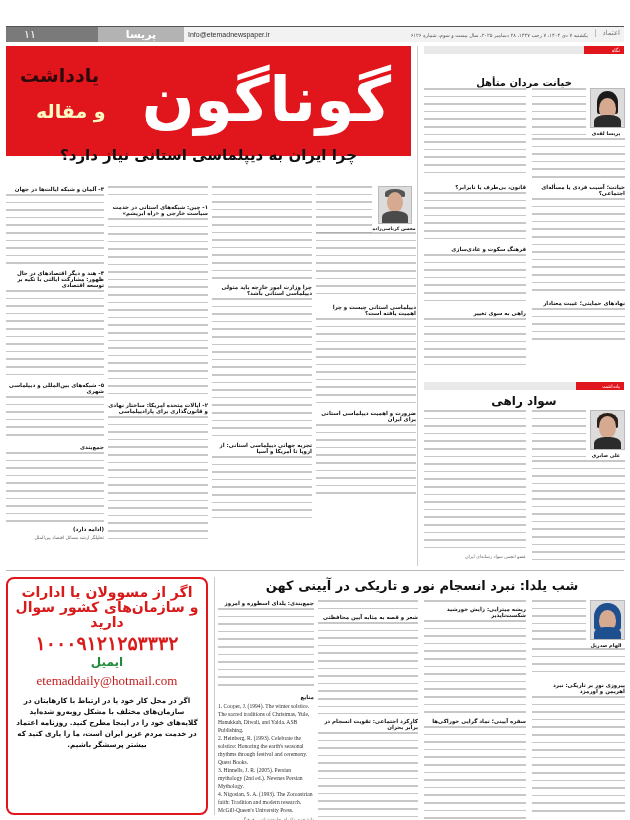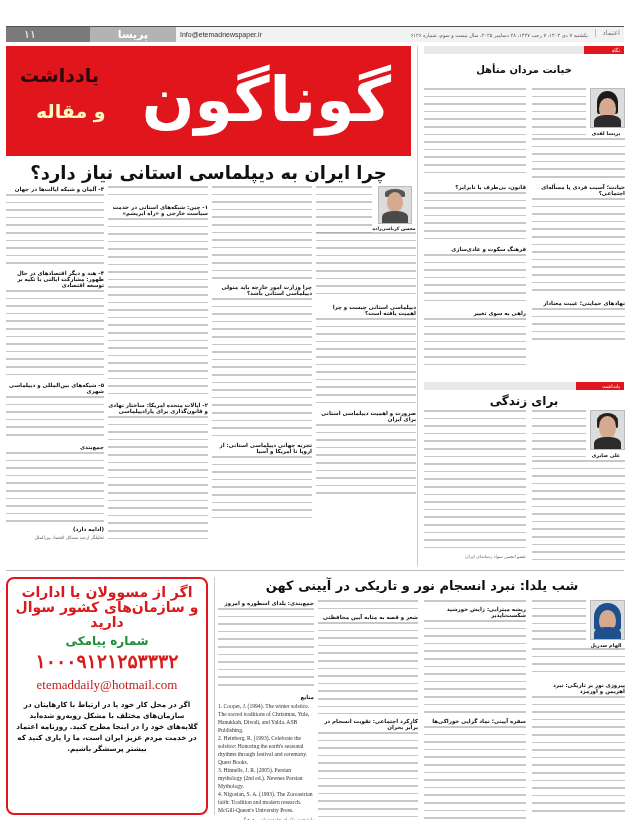--- a/index.html
+++ b/index.html
@@ -2,21 +2,21 @@
 <html><head>
 <meta charset="utf-8">
 <style>
   * { box-sizing: border-box; margin: 0; padding: 0; }
   html, body { width: 630px; height: 820px; background: #fff; overflow: hidden; }
   body { font-family: "DejaVu Sans", sans-serif; color: #222; direction: rtl; position: relative; }
   .abs { position: absolute; }
 
   
   .hdr { left: 6px; top: 26px; width: 618px; height: 16px; background: #f2f2f2; border-top: 1px solid #555; display: flex; direction: ltr; }
-  .hdr .pg { width: 84px; background: #7a7a7a; color: #fff; font-size: 11px; font-weight: normal; padding-left: 18px; line-height: 16px; }
+  .hdr .pg { width: 92px; background: #7a7a7a; color: #fff; font-size: 11px; font-weight: normal; padding-left: 18px; line-height: 16px; }
   .hdr .sec { width: 86px; background: #b3b3b3; color: #fff; font-size: 11px; font-weight: bold; text-align: center; line-height: 16px; }
   .hdr .mail { width: 200px; font-size: 7px; line-height: 16px; padding-left: 4px; color: #333; font-family: "Liberation Sans", sans-serif; }
   .hdr .date { flex: 1; font-size: 5px; line-height: 16px; text-align: right; padding-right: 36px; color: #555; }
   .hdr .logo { position: absolute; right: 4px; top: 2px; font-size: 7px; color: #777; border-left: 1px solid #bbb; padding-left: 6px; }
 
   
   .banner { left: 6px; top: 46px; width: 405px; height: 110px; background: #e1151c; }
   .banner .big { position: absolute; right: 20px; top: 6px; font-size: 62px; font-weight: bold; color: #fff; line-height: 96px; }
   .banner .sm1 { position: absolute; left: 14px; top: 18px; font-size: 19px; font-weight: bold; color: #2a0a0a; }
   .banner .sm2 { position: absolute; left: 30px; top: 54px; font-size: 19px; font-weight: bold; color: #fef9c3; }
@@ -63,21 +63,21 @@
   <div class="sm1">یادداشت</div>
   <div class="sm2">و مقاله</div>
 </div>
 
 <div class="vrule" style="left:417px; top:46px; height:520px;"></div>
 
 <div class="abs" style="left:424px; top:46px; width:200px;">
   <div class="tagbar">
       <div class="tag" style="width:40px;">نگاه</div>
     </div>
-  <h2 style="font-size:10px; margin-top:10px;">خیانت مردان متأهل</h2>
+  <h2 style="font-size:10px; margin-top:23px;">خیانت مردان متأهل</h2>
 </div>
 <div class="photo" style="left:590px; top:88px; width:35px; height:40px;">
   <div class="hair" style="height:60%; background:#1a1a1a;"></div>
     <div class="face" style="top:24%;"></div>
     <div class="body"></div>
 </div>
 <div class="cap" style="left:586px; top:130px; width:40px;">پریسا لقدی</div>
 <div class="abs col lines" style="left:532px; top:88px; width:54px; height:50px;"></div>
 <div class="abs col lines" style="left:532px; top:138px; width:93px; height:40px;"></div>
 <div class="abs col lines" style="left:424px; top:88px; width:102px; height:90px;"></div>
@@ -93,34 +93,34 @@
   <div class="sub">خیانت؛ آسیب فردی یا مسأله‌ای اجتماعی؟</div>
   <div class="col lines" style="height:98px;"></div>
   <div class="sub">نهادهای حمایتی؛ غیبت معنادار</div>
   <div class="col lines" style="height:36px;"></div>
 </div>
 
 <div class="abs" style="left:424px; top:382px; width:200px;">
   <div class="tagbar">
       <div class="tag" style="width:48px;">یادداشت</div>
     </div>
-  <h2 style="font-size:12px; margin-top:4px;">برای زندگی</h2>
+  <h2 style="font-size:12px; margin-top:4px;">سواد راهی</h2>
 </div>
 <div class="photo" style="left:590px; top:410px; width:35px; height:40px;">
   <div class="hair"></div>
     <div class="face"></div>
     <div class="body"></div>
 </div>
 <div class="cap" style="left:586px; top:452px; width:40px;">علی صابری</div>
 <div class="abs col lines" style="left:532px; top:410px; width:54px; height:48px;"></div>
 <div class="abs col lines" style="left:532px; top:460px; width:93px; height:100px;"></div>
 <div class="abs col lines" style="left:424px; top:410px; width:102px; height:142px;"></div>
 <div class="abs col" style="left:424px; top:553px; width:102px; font-size:4.5px;">عضو انجمن سواد رسانه‌ای ایران</div>
 
-<h1 class="abs" style="left:6px; top:162px; width:405px; font-size:18px;">چرا ایران به دیپلماسی استانی نیاز دارد؟</h1>
+<h1 class="abs" style="left:6px; top:146px; width:405px; font-size:15px;">چرا ایران به دیپلماسی استانی نیاز دارد؟</h1>
 <div class="photo" style="left:378px; top:186px; width:34px; height:38px;">
   <div class="hair" style="height:22%; background:#555;"></div>
     <div class="face"></div>
     <div class="body" style="background:#4a4a4a;"></div>
 </div>
 <div class="cap" style="left:372px; top:226px; width:44px; font-size:4.5px;">محسن کرباسی‌زاده</div>
 
 <div class="abs" style="left:316px; top:186px; width:56px;">
   <div class="col lines" style="height:50px;"></div>
 </div>
@@ -156,22 +156,22 @@
   <div class="col lines" style="height:70px;"></div>
   <div class="sub">(ادامه دارد)</div>
   <div class="col" style="font-size:4.5px;">تحلیلگر ارشد مسائل اقتصاد بین‌الملل</div>
 </div>
 
 <div class="hrule" style="left:6px; top:570px; width:618px;"></div>
 
 <div class="abs ad">
   <div class="r">اگر از مسوولان یا ادارات</div>
   <div class="r">و سازمان‌های کشور سوال دارید</div>
-  <div class="g">شماره پیامکی</div>
   <div class="num">۱۰۰۰۹۱۲۱۲۵۳۳۳۲</div>
+  <div class="g" style="margin-top:0;">ایمیل</div>
   <div class="em">etemaddaily@hotmail.com</div>
   <div class="blk">اگر در محل کار خود یا در ارتباط با کارهایتان در سازمان‌های مختلف با مشکل روبه‌رو شده‌اید گلایه‌های خود را در اینجا مطرح کنید. روزنامه اعتماد در خدمت مردم عزیز ایران است، ما را یاری کنید که بیشتر پرسشگر باشیم.</div>
 </div>
 
 <div class="vrule" style="left:214px; top:577px; height:238px;"></div>
 
 <h1 class="abs" style="left:220px; top:578px; width:404px; font-size:13px;">شب یلدا: نبرد انسجام نور و تاریکی در آیینی کهن</h1>
 <div class="photo" style="left:590px; top:600px; width:35px; height:40px;">
   <div class="hair" style="height:70%; background:#1e4f8f; width:80%; left:10%;"></div>
     <div class="face" style="top:24%;"></div>

